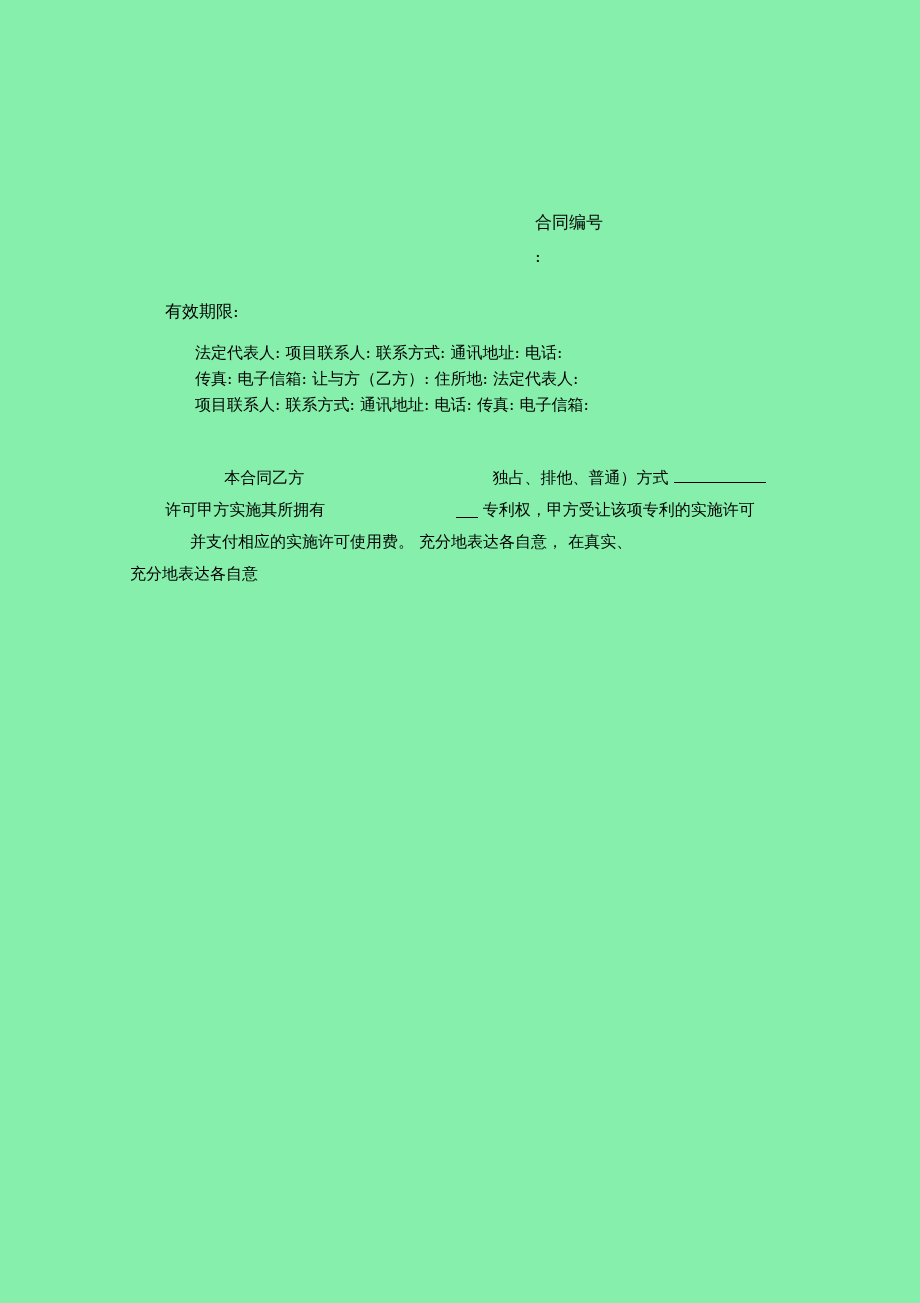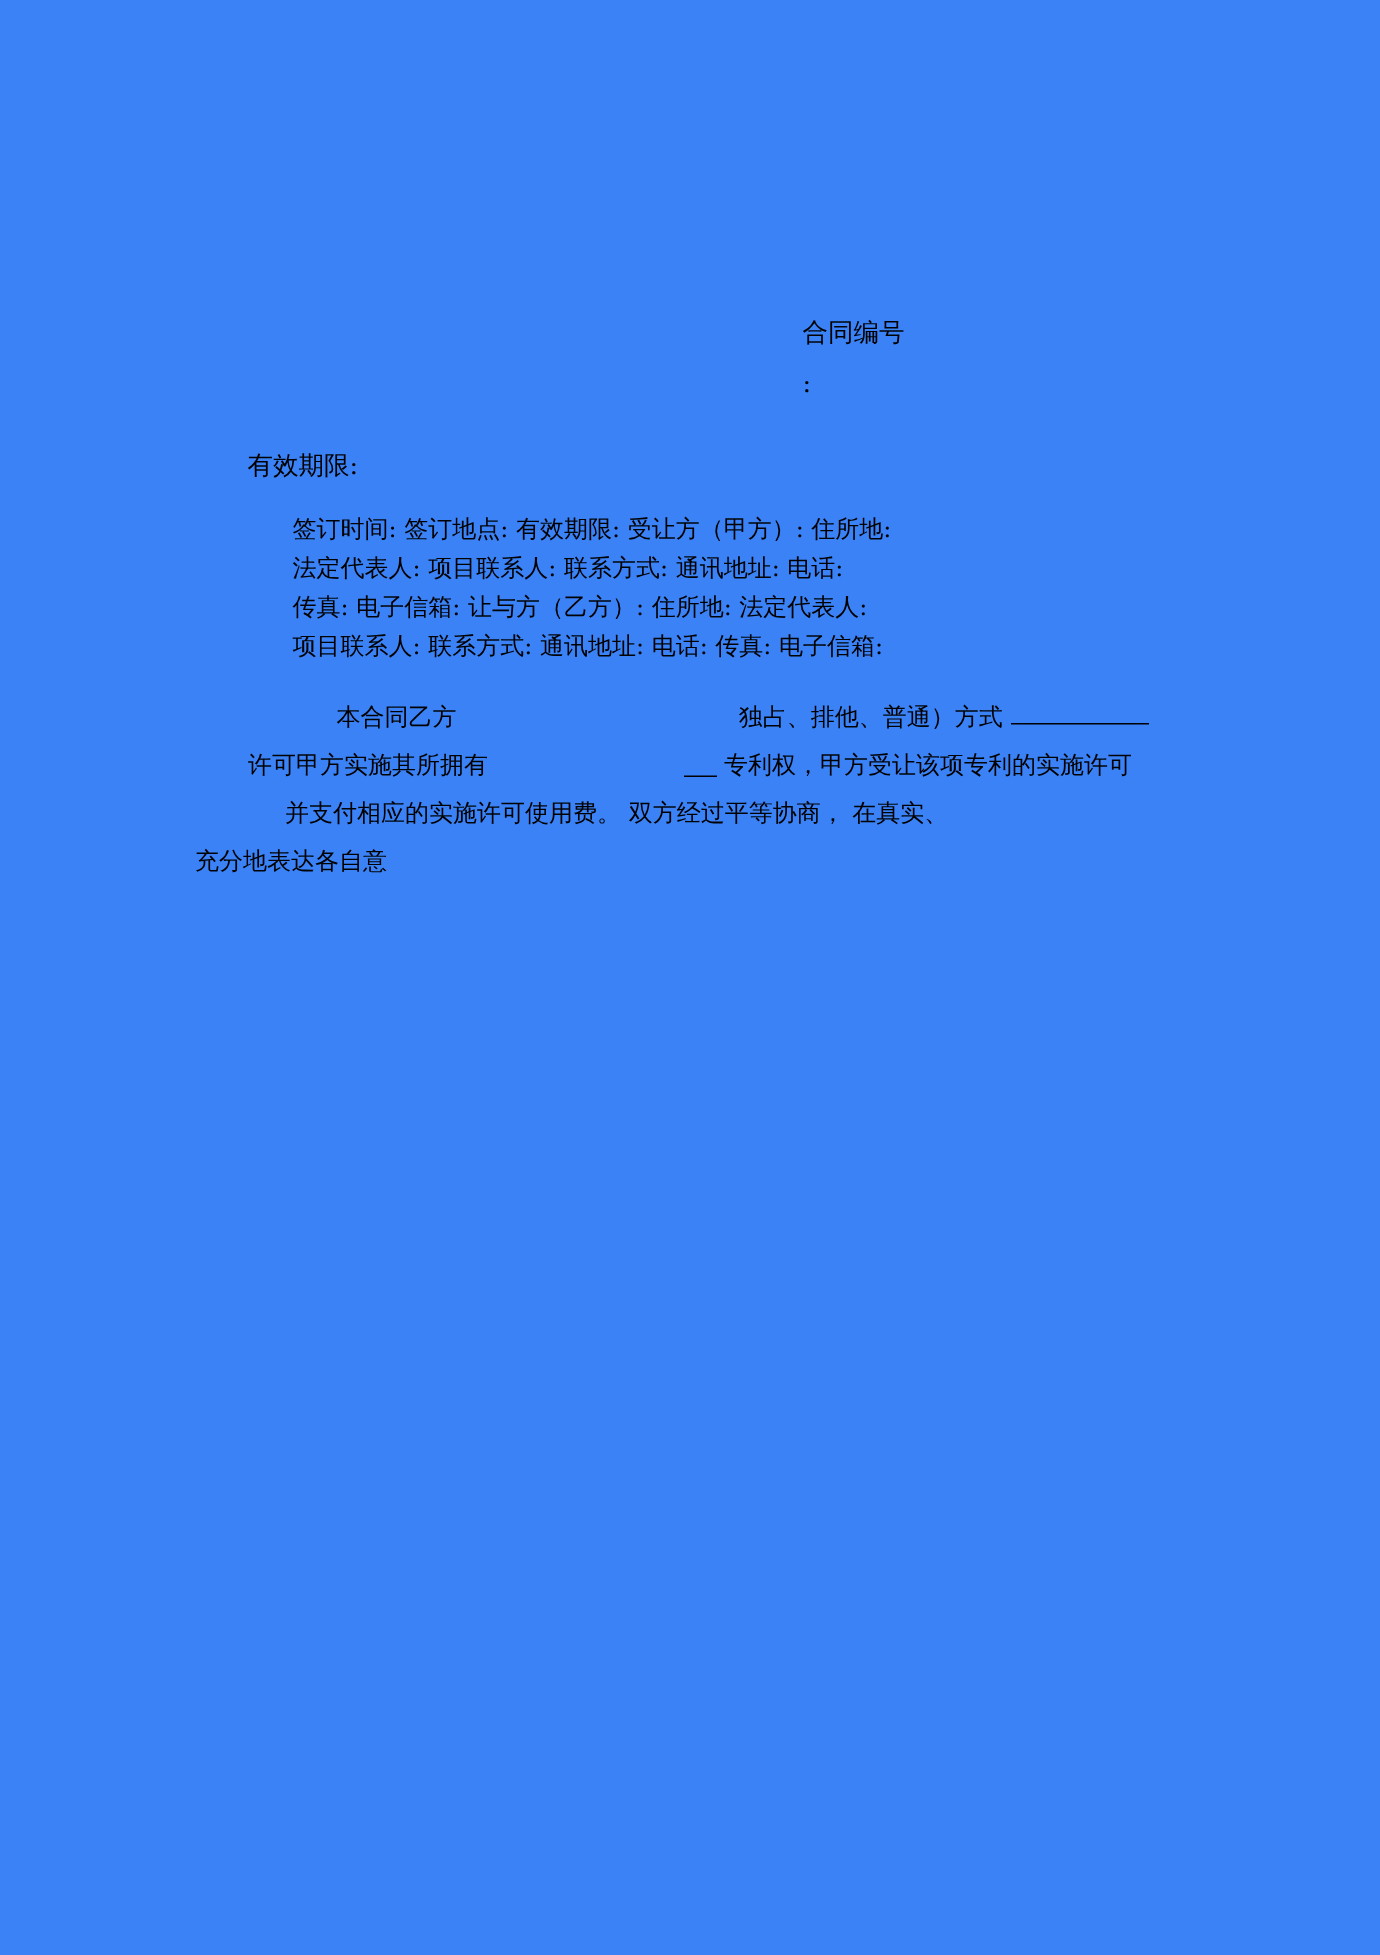--- a/index.html
+++ b/index.html
@@ -8,21 +8,21 @@
     background: #ffffff;
   }
   body {
     font-family: "DejaVu Serif", "Liberation Serif", serif;
     color: #000000;
   }
   .page {
     position: relative;
     width: 920px;
     height: 1303px;
-    background: #3b82f6;
+    background: #86efac;
     overflow: hidden;
     box-sizing: border-box;
   }
   .doc-body {
     position: absolute;
     left: 0;
     top: 0;
     width: 920px;
     height: 1303px;
   }
@@ -120,37 +120,36 @@
   <div class="doc-body">
 
     <div class="contract-no">
       <span class="label">合同编号</span>
       <span class="colon">:</span>
     </div>
 
     <div class="project-name">有效期限:</div>
 
     <div class="party-info">
-      <div class="row">签订时间: 签订地点: 有效期限: 受让方（甲方）: 住所地:</div>
       <div class="row">法定代表人: 项目联系人: 联系方式: 通讯地址: 电话:</div>
       <div class="row">传真: 电子信箱: 让与方（乙方）: 住所地: 法定代表人:</div>
       <div class="row">项目联系人: 联系方式: 通讯地址: 电话: 传真: 电子信箱:</div>
     </div>
 
     <div class="main-para">
       <span class="ln ln-1">
         <span>本合同乙方</span>
         <span class="gap-a"></span>
         <span>独占、排他、普通）方式</span>
         <span class="u-short"></span>
       </span>
       <span class="ln ln-2">
         <span>许可甲方实施其所拥有</span>
         <span class="gap-b"></span>
         <span class="u-tiny"></span>
         <span>专利权，甲方受让该项专利的实施许可</span>
       </span>
-      <span class="ln ln-3">并支付相应的实施许可使用费。 双方经过平等协商， 在真实、</span>
+      <span class="ln ln-3">并支付相应的实施许可使用费。 充分地表达各自意， 在真实、</span>
       <span class="ln ln-4">充分地表达各自意</span>
     </div>
 
   </div>
 </div>
 
 </body></html>

